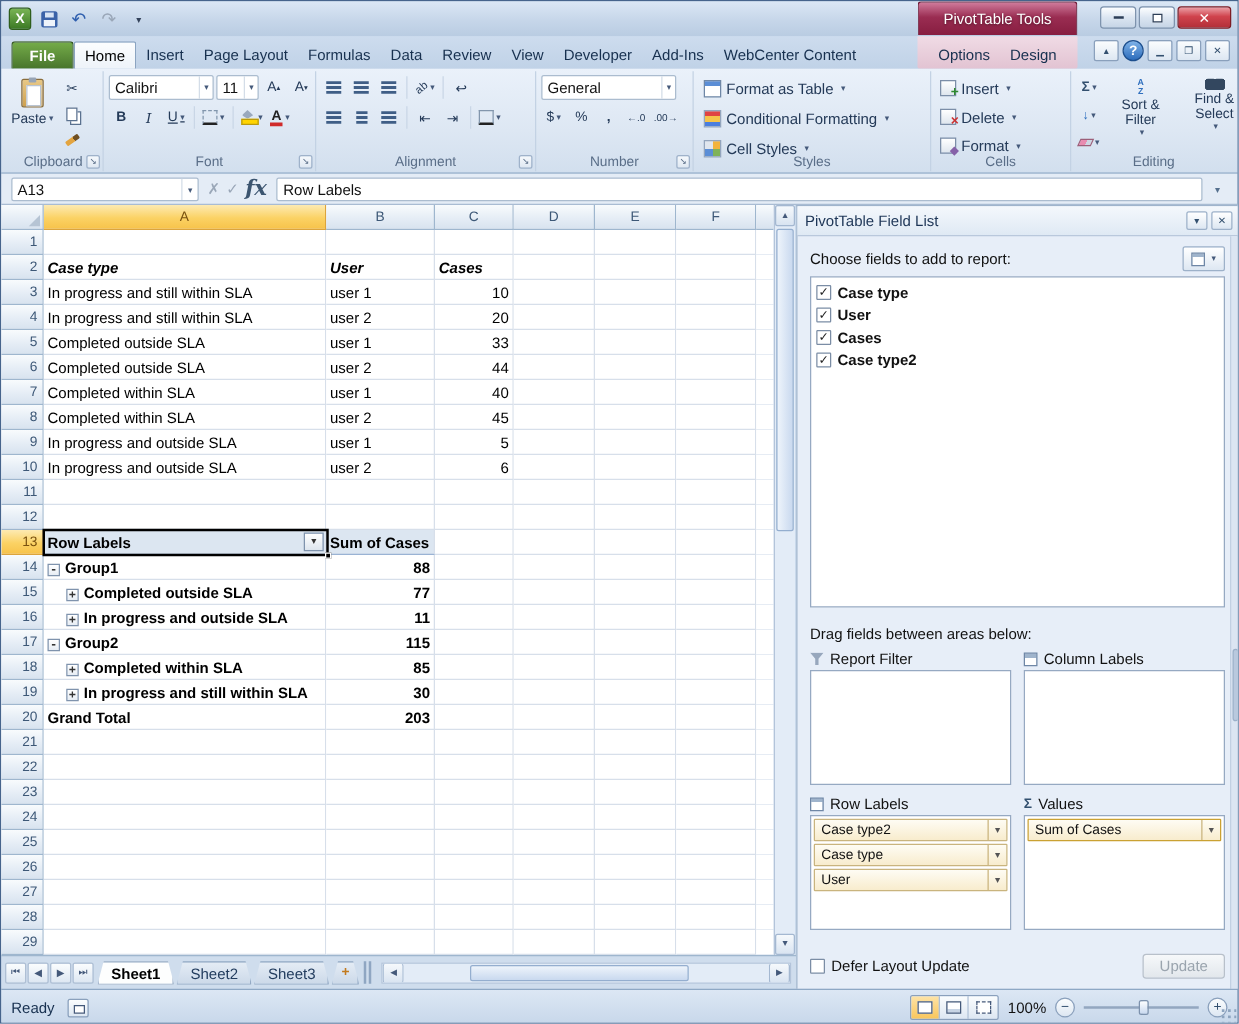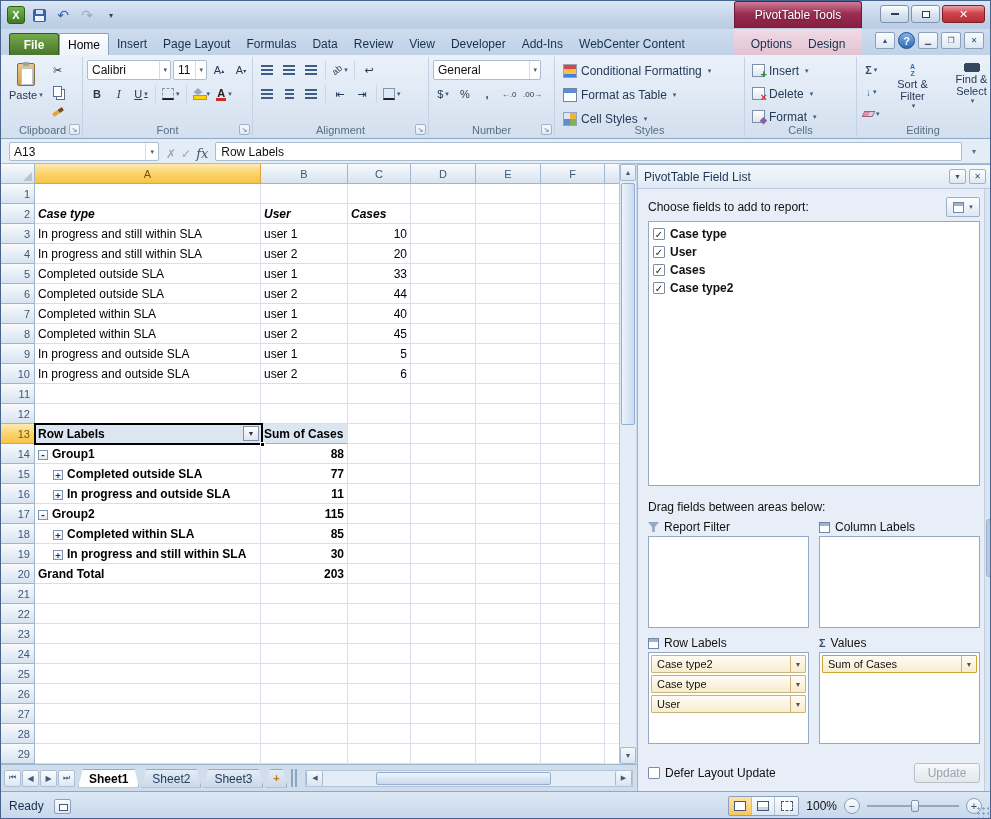--- a/index.html
+++ b/index.html
@@ -77,21 +77,21 @@
 .ic-binoc{width:16px;height:9px;background:radial-gradient(circle at 28% 50%,#33475f 42%,transparent 45%),radial-gradient(circle at 72% 50%,#33475f 42%,transparent 45%)}
 .ic-filldown{font-size:10px;color:#2f6fbe;font-weight:bold}
 .ic-grid10{width:11px;height:11px;border:1px solid #6f87a6;background:linear-gradient(#9fb4cc 0 3px,#fff 3px),repeating-linear-gradient(90deg,transparent 0 4px,#c3cfde 4px 5px)}
 .funnel{width:11px;height:10px;background:#97a7bd;clip-path:polygon(0 0,100% 0,62% 50%,62% 100%,38% 100%,38% 50%)}
 .sigma{font-size:11px;font-weight:bold;color:#33506f}
 
 .fbar{left:0;top:138px;width:100%;height:25px;background:#e4ecf6;border-bottom:1px solid #a9bcd3;display:flex;align-items:flex-end;padding:2px 8px;gap:4px}
 .namebox{width:150px;height:19px;background:#fff;border:1px solid #abbccf;display:flex;align-items:center;padding:0 4px;border-radius:2px}
 .namebox .da{margin-left:auto;border-left:1px solid #d4dde8;padding-left:4px;height:100%;display:flex;align-items:center}
 .fxs{display:flex;align-items:center;gap:5px;color:#9aa7b8;padding:0 3px}
-.fx{font-family:"DejaVu Serif",serif;font-style:italic;font-weight:normal;color:#3c5options0;color:#3c5570;font-size:13px}
+.fx{font-family:"DejaVu Serif",serif;font-style:italic;font-weight:bold;color:#3c5options0;color:#3c5570;font-size:17px}
 .finput{flex:1;height:19px;background:#fff;border:1px solid #abbccf;border-radius:2px;display:flex;align-items:center;padding:0 5px}
 .fexpand{width:16px;height:19px;display:flex;align-items:center;justify-content:center;color:#55708e;font-size:8px}
 
 .sheet-area{left:0;top:163px;width:618px;height:600px;background:#fff;overflow:hidden}
 table.grid{border-collapse:separate;border-spacing:0;table-layout:fixed;width:604px;font-size:12px}
 .grid th,.grid td{height:20px;overflow:hidden;white-space:nowrap}
 .grid td{background:#fff;border-right:1px solid #d7dfea;border-bottom:1px solid #d7dfea;padding:0 3px;color:#000}
 .grid th{background:linear-gradient(#f8fbfd,#e4ecf5 60%,#d8e3ef);border-right:1px solid #9eb6ce;border-bottom:1px solid #9eb6ce;color:#3d5877;font-weight:normal;font-size:11px}
 th.rowh{text-align:right;padding-right:4px}
 th.colh{text-align:center}
@@ -350,27 +350,27 @@
           <span class="mini" style="font-size:8px">.00→</span>
         </div>
       </div>
       <span class="glabel">Number</span>
       <span class="launcher">↘</span>
     </div>
 
     <div class="rgroup" style="width:190px">
       <div class="gcol" style="gap:2px">
         <div class="widebtn">
+            <span class="ic-fat"></span>
+            <span>Format as Table</span>
+            <span class="da">▾</span>
+          </div>
+        <div class="widebtn">
             <span class="ic-cf"></span>
             <span>Conditional Formatting</span>
-            <span class="da">▾</span>
-          </div>
-        <div class="widebtn">
-            <span class="ic-fat"></span>
-            <span>Format as Table</span>
             <span class="da">▾</span>
           </div>
         <div class="widebtn">
             <span class="ic-cs"></span>
             <span>Cell Styles</span>
             <span class="da">▾</span>
           </div>
       </div>
       <span class="glabel">Styles</span>
     </div>

